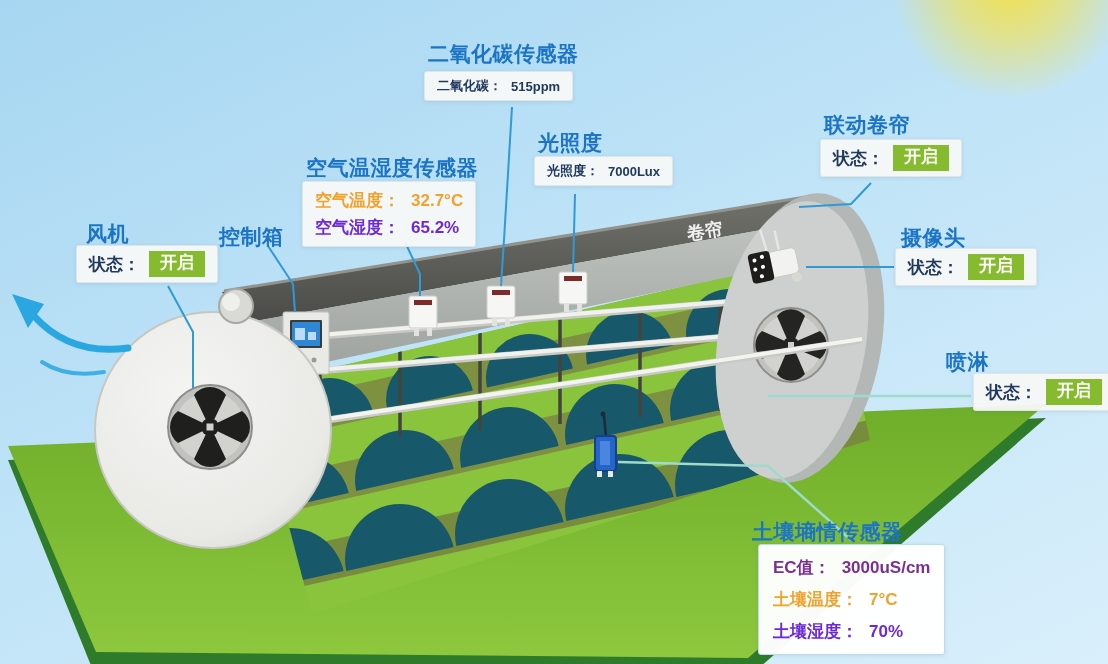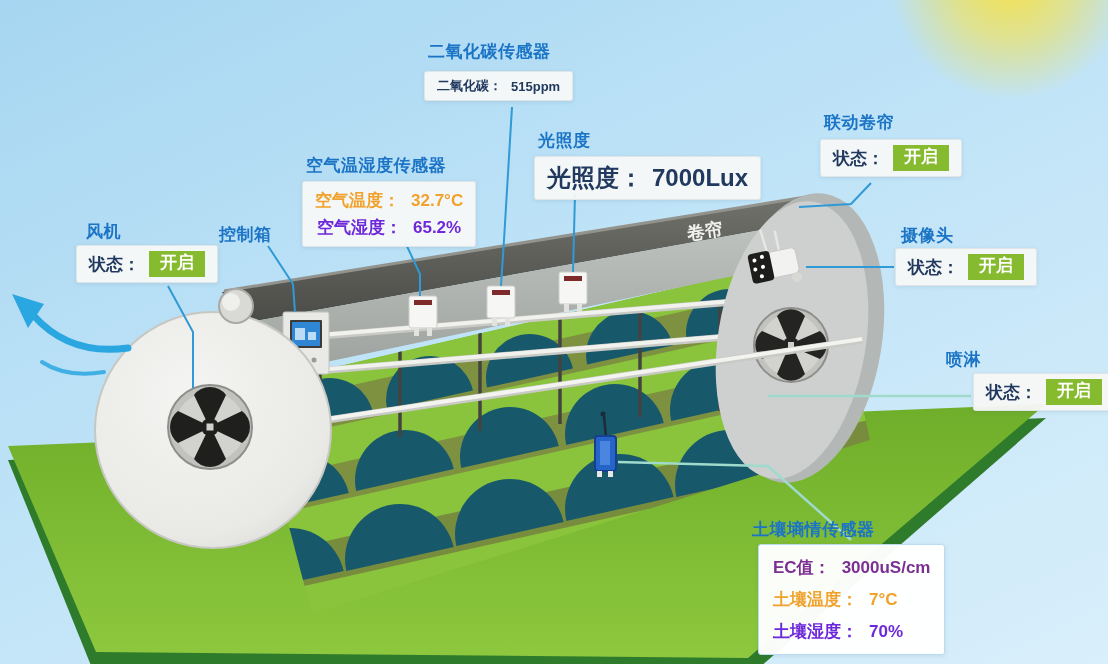--- a/index.html
+++ b/index.html
@@ -7,21 +7,21 @@
     position:relative; width:1108px; height:664px; overflow:hidden;
     font-family:"Liberation Sans","DejaVu Sans",sans-serif;
     background:linear-gradient(155deg,#a6d6f1 0%,#bfe3f7 45%,#d9effb 100%);
   }
   .sun{
     position:absolute; left:880px; top:-120px; width:260px; height:220px;
     background:radial-gradient(circle at 50% 45%, rgba(248,225,65,.95) 0%, rgba(248,225,65,.55) 34%, rgba(248,225,65,0) 68%);
     pointer-events:none;
   }
   svg.art{position:absolute; left:0; top:0;}
-  .lbl{position:absolute; color:#1b74c5; font-size:17px; font-weight:bold; white-space:nowrap; letter-spacing:.5px;}
+  .lbl{position:absolute; color:#1b74c5; font-size:21px; font-weight:bold; white-space:nowrap; letter-spacing:.5px;}
   .ibox{
     position:absolute; display:flex; align-items:center; gap:9px;
     background:rgba(247,248,247,.95); border:1px solid rgba(222,228,231,.9);
     border-radius:3px; padding:5px 12px; font-size:17px; font-weight:bold;
     color:#21395f; box-shadow:0 1px 4px rgba(50,80,105,.12); white-space:nowrap;
   }
   .vbox{flex-direction:column; align-items:flex-start; gap:4px; padding:7px 12px;}
   .soilbox{background:rgba(255,255,255,.97); border:1px solid #b9dcf0; gap:9px; padding:11px 14px;}
   .row{display:flex; align-items:baseline; gap:11px;}
   .badge{background:#86ba2f; color:#ffffff; padding:1px 11px 3px; border-radius:0; font-size:17px; line-height:22px;}
@@ -241,39 +241,39 @@
 
   <div class="lbl" style="left:86px; top:220px;">风机</div>
   <div class="ibox" style="left:76px; top:245px;">
     <span>状态：</span>
     <span class="badge">开启</span>
   </div>
 
   <div class="lbl" style="left:219px; top:223px;">控制箱</div>
 
   <div class="lbl" style="left:306px; top:154px;">空气温湿度传感器</div>
-  <div class="ibox vbox" style="left:302px; top:181px;align-items:center;">
+  <div class="ibox vbox" style="left:302px; top:181px;">
     <div class="row orange">
       <span>空气温度：</span>
       <span>32.7°C</span>
     </div>
     <div class="row lblue">
       <span>空气湿度：</span>
       <span>65.2%</span>
     </div>
   </div>
 
   <div class="lbl" style="left:428px; top:40px;">二氧化碳传感器</div>
   <div class="ibox" style="left:424px; top:71px; font-size:13px;">
     <span>二氧化碳：</span>
     <span>515ppm</span>
   </div>
 
   <div class="lbl" style="left:538px; top:129px;">光照度</div>
-  <div class="ibox" style="left:534px; top:156px; font-size:24px;">
+  <div class="ibox" style="left:534px; top:156px; font-size:13px;">
     <span>光照度：</span>
     <span>7000Lux</span>
   </div>
 
   <div class="lbl" style="left:824px; top:111px;">联动卷帘</div>
   <div class="ibox" style="left:820px; top:139px;">
     <span>状态：</span>
     <span class="badge">开启</span>
   </div>
 

